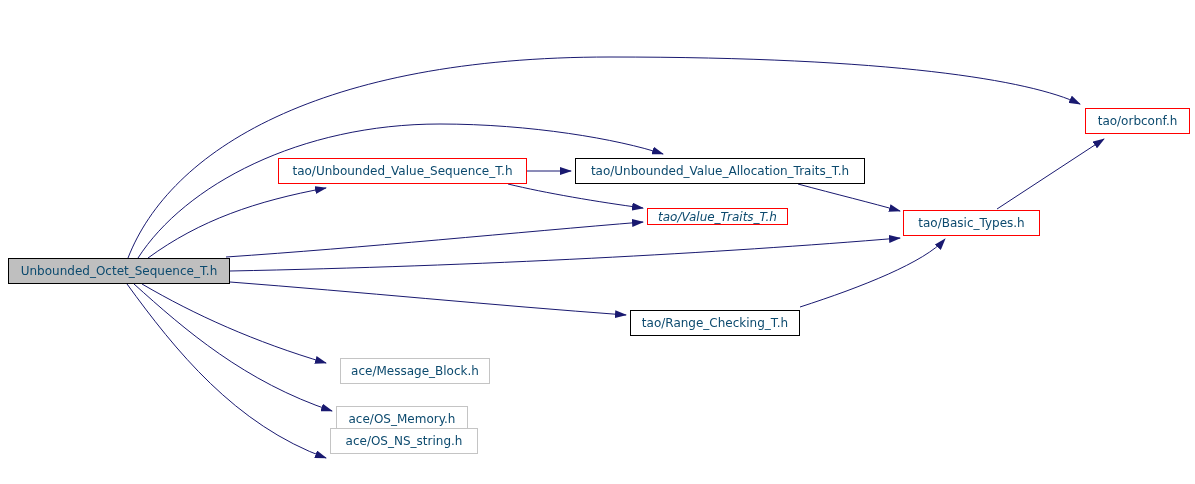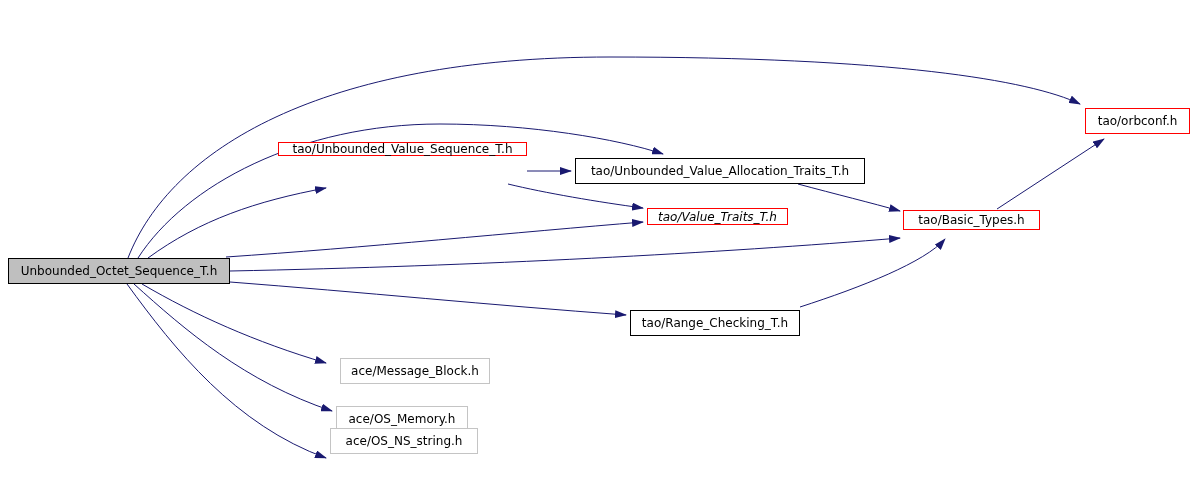--- a/index.html
+++ b/index.html
@@ -14,21 +14,21 @@
   #edges {
     position: absolute;
     left: 0; top: 0;
     width: 1195px; height: 484px;
   }
   .node {
     position: absolute;
     box-sizing: border-box;
     background: #ffffff;
     border: 1px solid #000000;
-    color: #000000;
+    color: #0c4a6e;
     font-size: 12px;
     line-height: 1;
     display: flex;
     align-items: center;
     justify-content: center;
     white-space: nowrap;
     cursor: pointer;
   }
   .node.current {
     background: #bfbfbf;
@@ -66,27 +66,27 @@
     <path class="edge-path" d="M 127 284 C 175 350 235 425 326 458" marker-end="url(#arrow)"></path>
     <path class="edge-path" d="M 527 171 L 571 171" marker-end="url(#arrow)"></path>
     <path class="edge-path" d="M 508 184 C 545 193 598 202 643 208" marker-end="url(#arrow)"></path>
     <path class="edge-path" d="M 798 184 C 835 194 872 203 900 211" marker-end="url(#arrow)"></path>
     <path class="edge-path" d="M 800 307 C 862 287 925 262 945 239" marker-end="url(#arrow)"></path>
     <path class="edge-path" d="M 997 209 L 1104 139" marker-end="url(#arrow)"></path>
   </svg>
 
   <div class="node current" style="left:8px;   top:258px; width:222px; height:26px;">Unbounded_Octet_Sequence_T.h</div>
 
-  <div class="node red" style="left:278px; top:142px; width:249px; height:14px;">tao/Unbounded_Value_Sequence_T.h</div>
+  <div class="node red" style="left:278px; top:158px; width:249px; height:26px;">tao/Unbounded_Value_Sequence_T.h</div>
 
   <div class="node black" style="left:575px; top:158px; width:290px; height:26px;">tao/Unbounded_Value_Allocation_Traits_T.h</div>
 
   <div class="node red" style="left:647px; top:208px; width:141px; height:17px;font-style:italic;">tao/Value_Traits_T.h</div>
 
-  <div class="node red" style="left:903px; top:210px; width:137px; height:20px;">tao/Basic_Types.h</div>
+  <div class="node red" style="left:903px; top:210px; width:137px; height:26px;">tao/Basic_Types.h</div>
 
   <div class="node red" style="left:1085px; top:108px; width:105px; height:26px;">tao/orbconf.h</div>
 
   <div class="node black" style="left:630px; top:310px; width:170px; height:26px;">tao/Range_Checking_T.h</div>
 
   <div class="node gray" style="left:340px; top:358px; width:150px; height:26px;">ace/Message_Block.h</div>
 
   <div class="node gray" style="left:336px; top:406px; width:132px; height:26px;">ace/OS_Memory.h</div>
 
   <div class="node gray" style="left:330px; top:428px; width:148px; height:26px;">ace/OS_NS_string.h</div>

